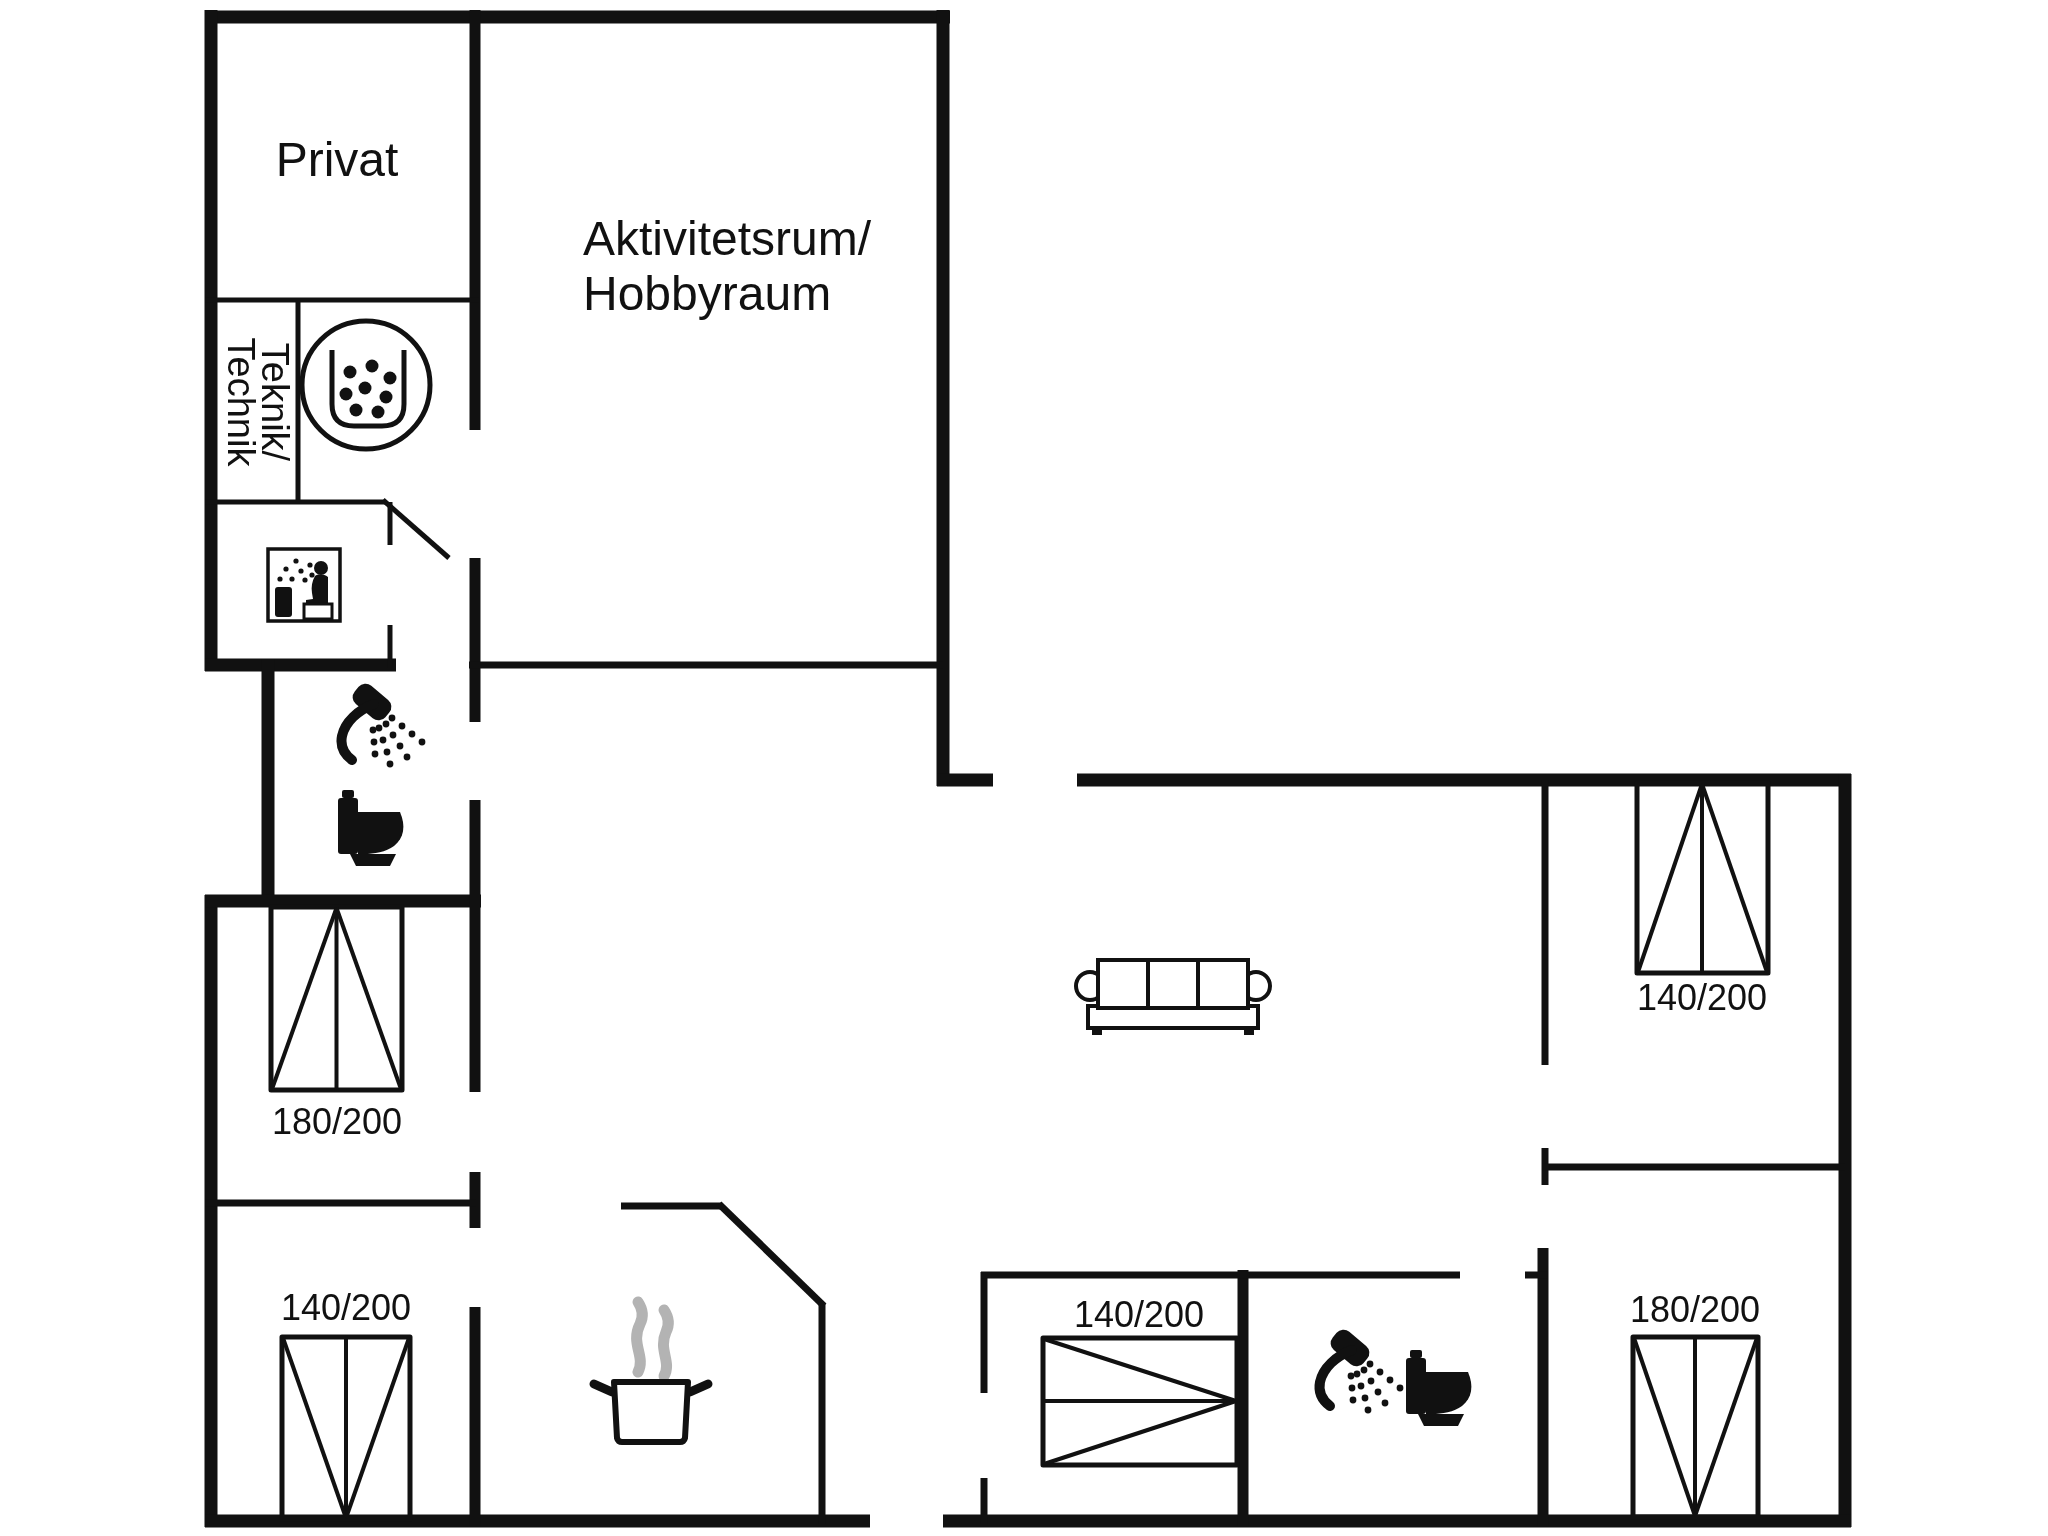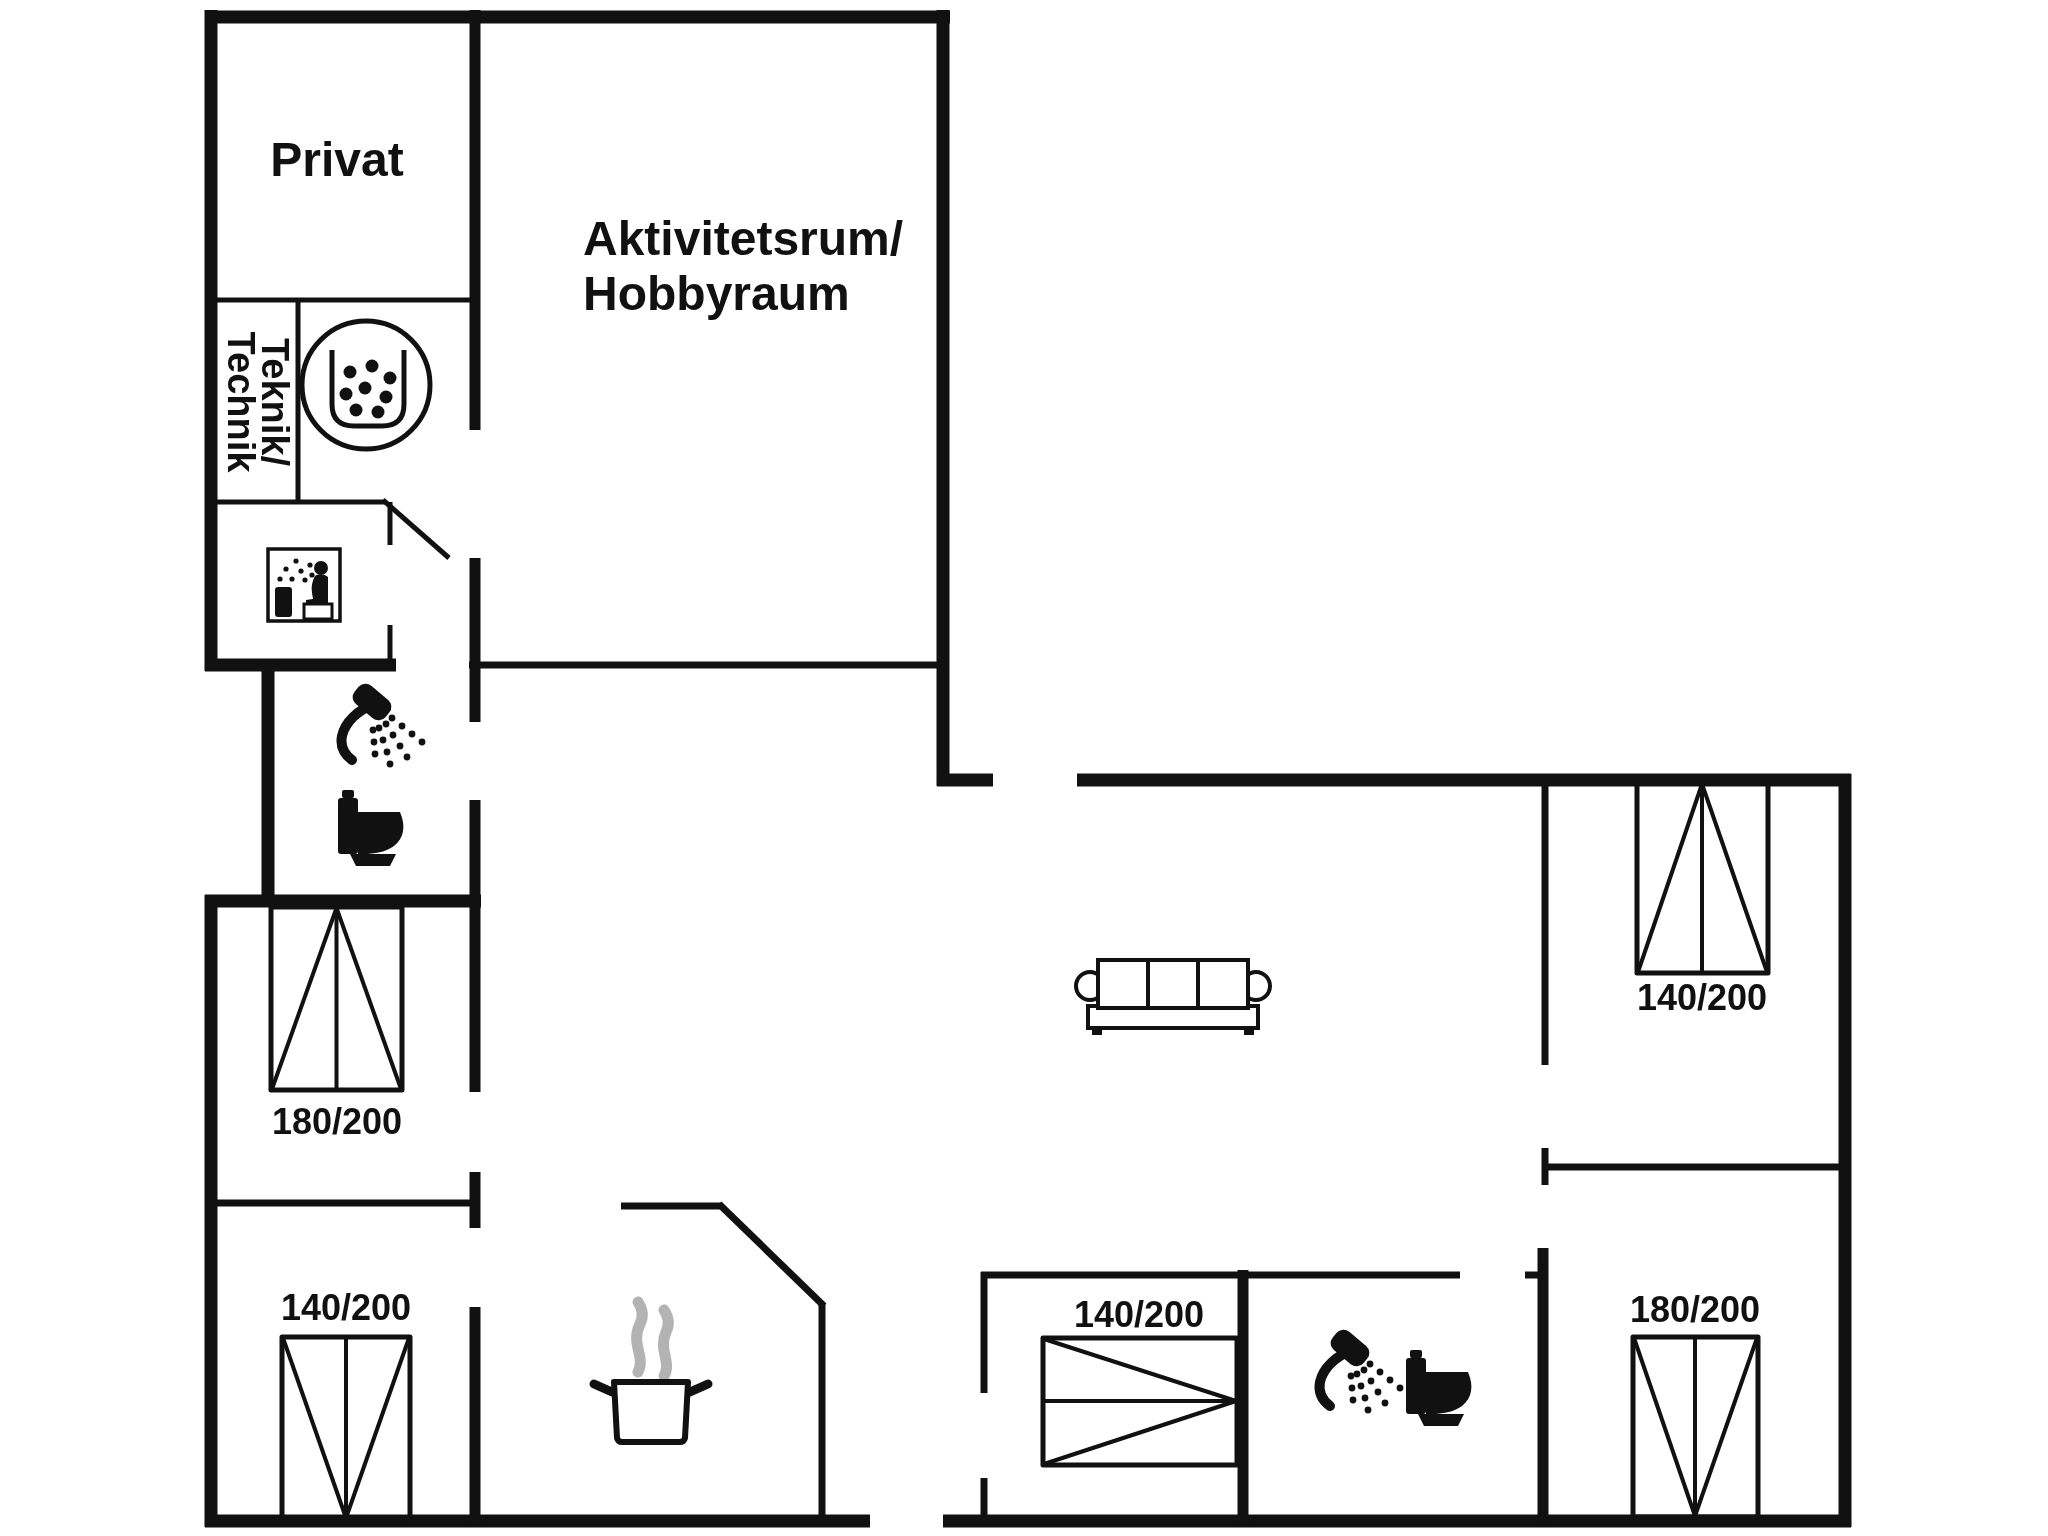--- a/index.html
+++ b/index.html
@@ -1,16 +1,16 @@
 <!DOCTYPE html>
 <html><head>
 <meta charset="utf-8">
 <style>
   html,body{margin:0;padding:0;background:#ffffff;}
-  .stage{width:2048px;height:1536px;background:#ffffff;overflow:hidden;font-weight:bold;}
+  .stage{width:2048px;height:1536px;background:#ffffff;overflow:hidden;}
   svg{display:block;}
   svg text{font-family:"Liberation Sans","DejaVu Sans",sans-serif;fill:#111111;}
   .room-label{font-size:48px;}
   .tech-label{font-size:38px;}
   .bed-label{font-size:36px;}
   .wall{stroke:#111111;fill:none;stroke-linecap:butt;}
   .w13{stroke-width:13;}
   .w11{stroke-width:11;}
   .w7{stroke-width:7;}
   .w5{stroke-width:5;}

